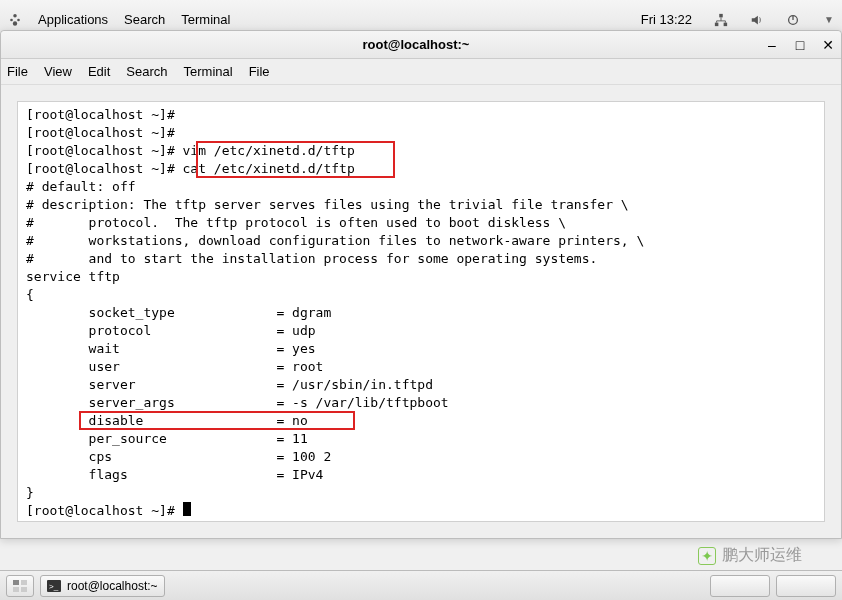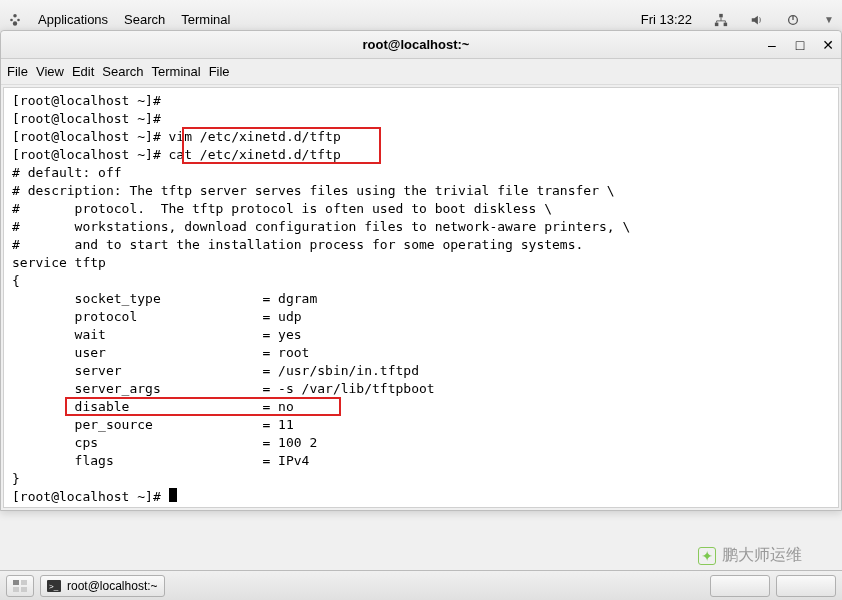--- a/index.html
+++ b/index.html
@@ -63,37 +63,37 @@
   font-size: 14px;
   line-height: 1;
 }
 .menubar {
   height: 26px;
   background: #efefef;
   border-bottom: 1px solid #dcdcdc;
   display: flex;
   align-items: center;
   padding: 0 6px;
-  gap: 8px;
+  gap: 16px;
 }
 .menu-item { cursor: pointer; font-size: 13px; }
 
 .terminal {
   background: #ffffff;
   font-family: "DejaVu Sans Mono", "Menlo", monospace;
   font-size: 13px;
   line-height: 18px;
   color: #000;
   padding: 4px 8px 8px 8px;
   white-space: pre;
   height: 421px;
   overflow: hidden;
   position: relative;
   border: 1px solid #d0d0d0;
-  margin: 2px;
+  margin: 16px;
 }
 .highlight-box {
   position: absolute;
   border: 2px solid #d22;
   pointer-events: none;
 }
 .cursor {
   display: inline-block;
   width: 8px; height: 14px;
   background: #000;

